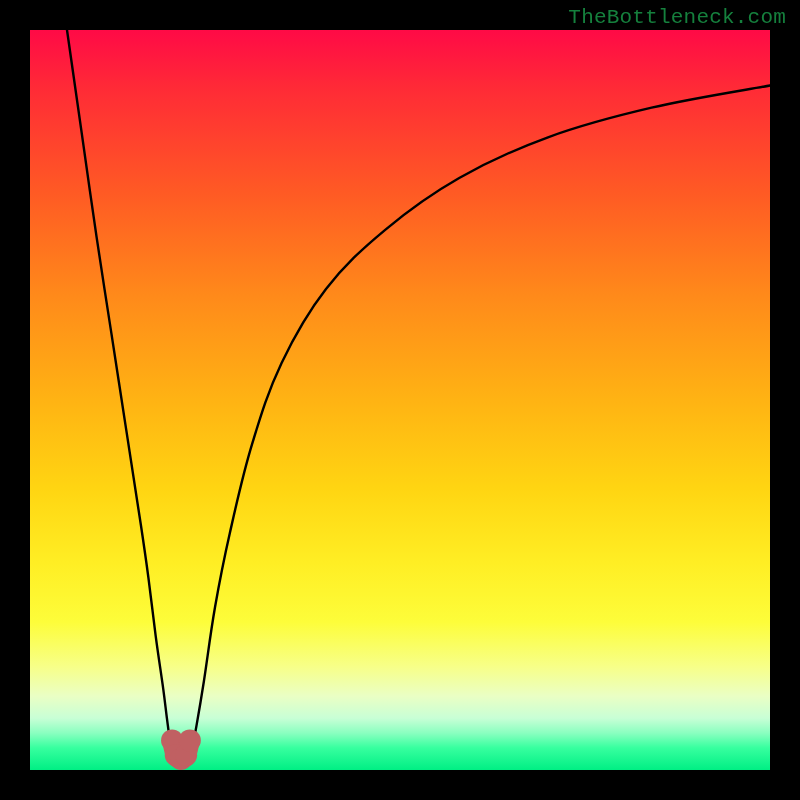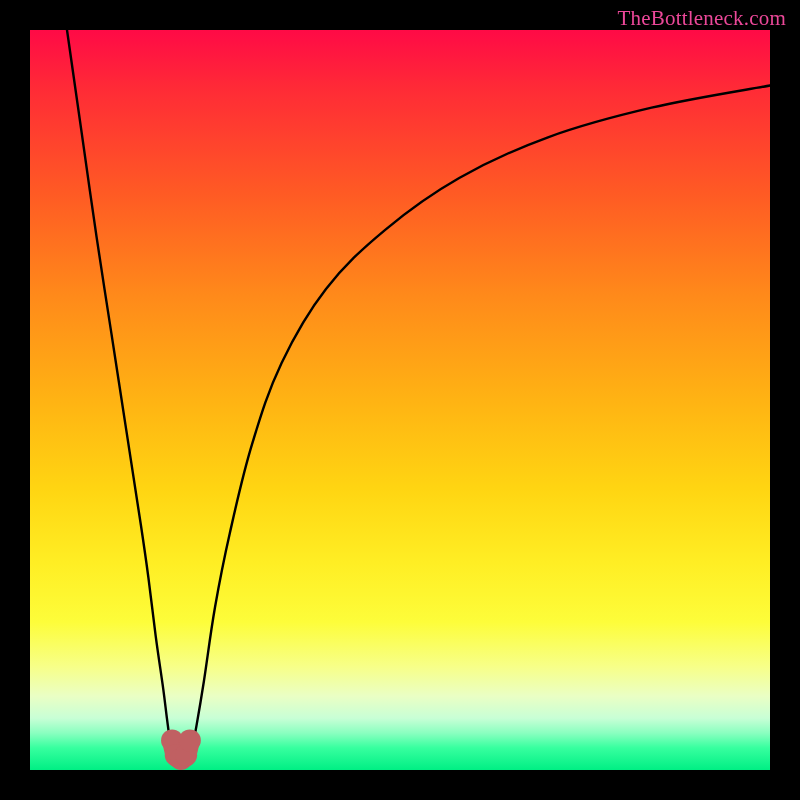--- a/index.html
+++ b/index.html
@@ -40,23 +40,23 @@
       #c8ffd6 93%,
       #8affc0 95%,
       #37ff9f 97%,
       #00ef84 100%
     );
   }
   .watermark {
     position: absolute;
     top: 6px;
     right: 14px;
-    font-family: Liberation Serif, serif;
+    font-family: Liberation Mono, monospace;
     font-size: 21px;
-    color: #ec4899;
+    color: #15803d;
     letter-spacing: 0.2px;
     user-select: none;
   }
   svg.curves {
     position: absolute;
     left: 0;
     top: 0;
     width: 740px;
     height: 740px;
     overflow: visible;

